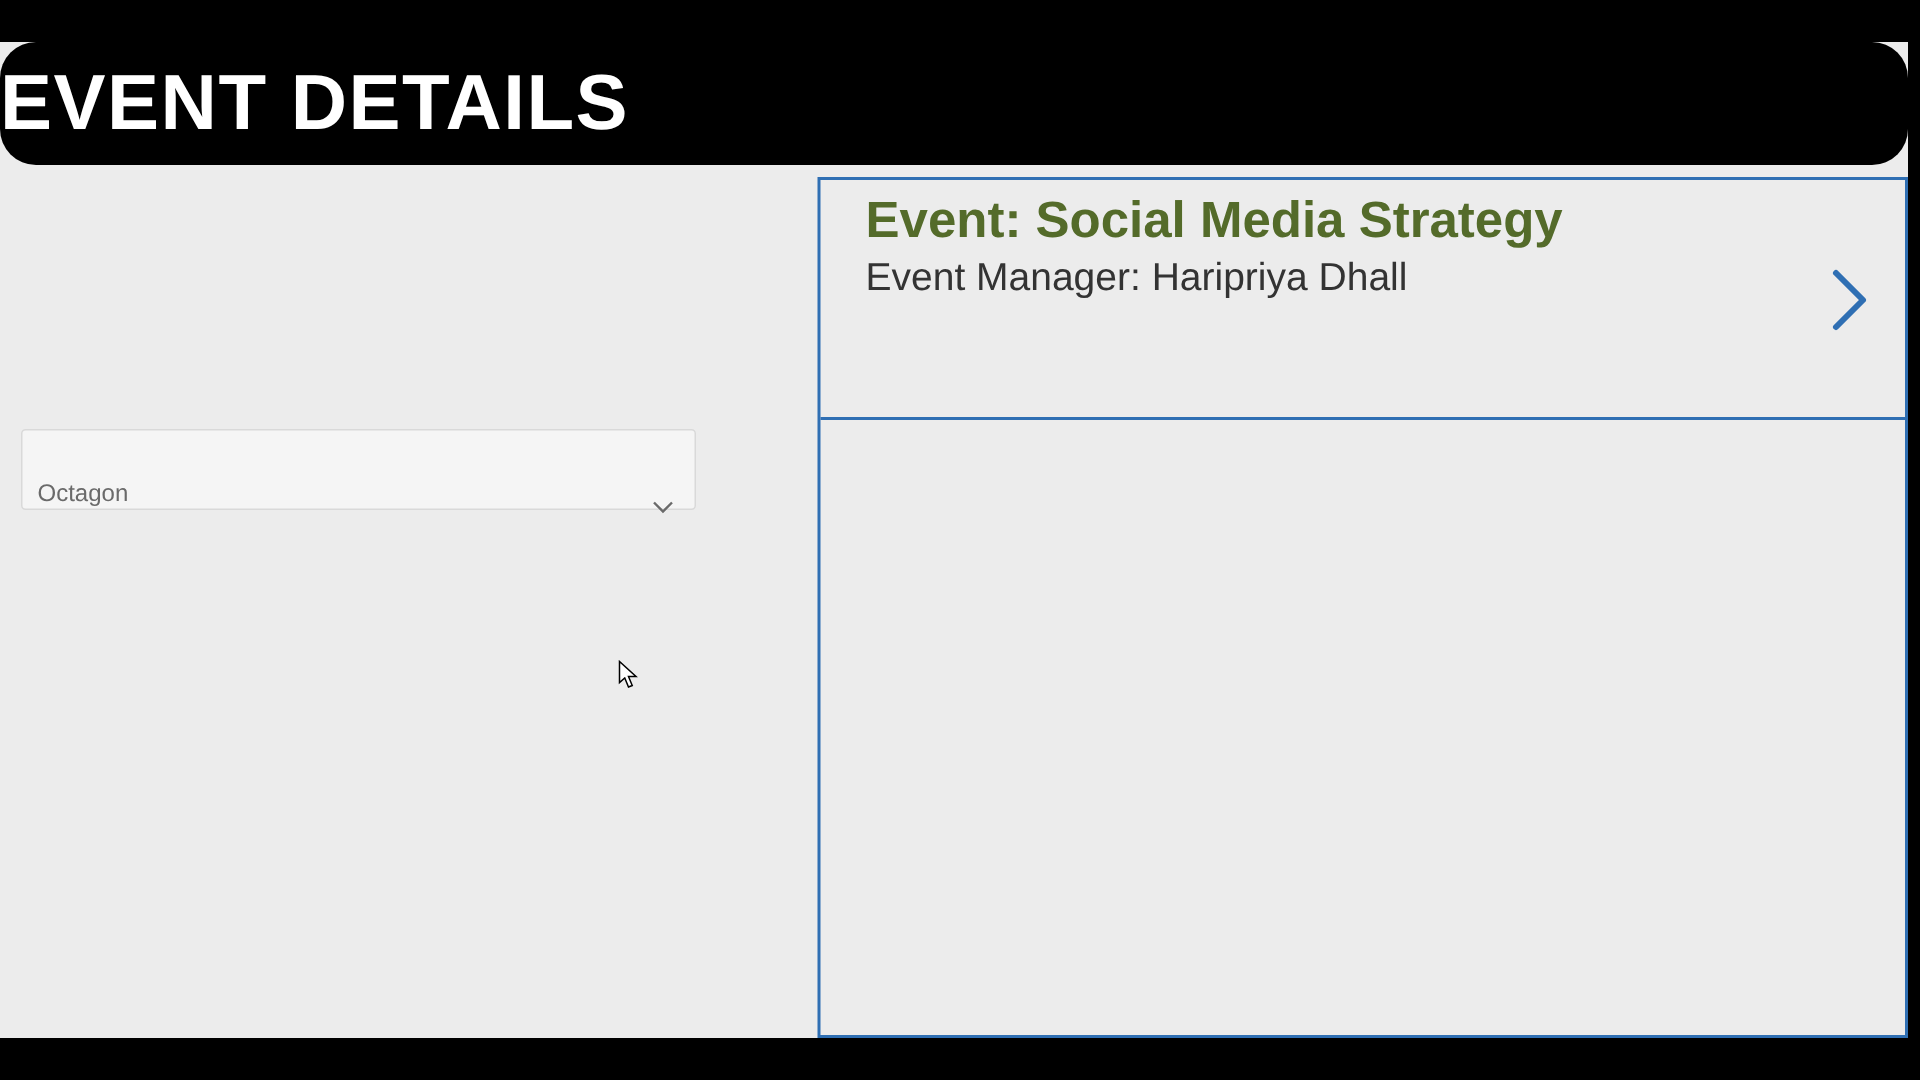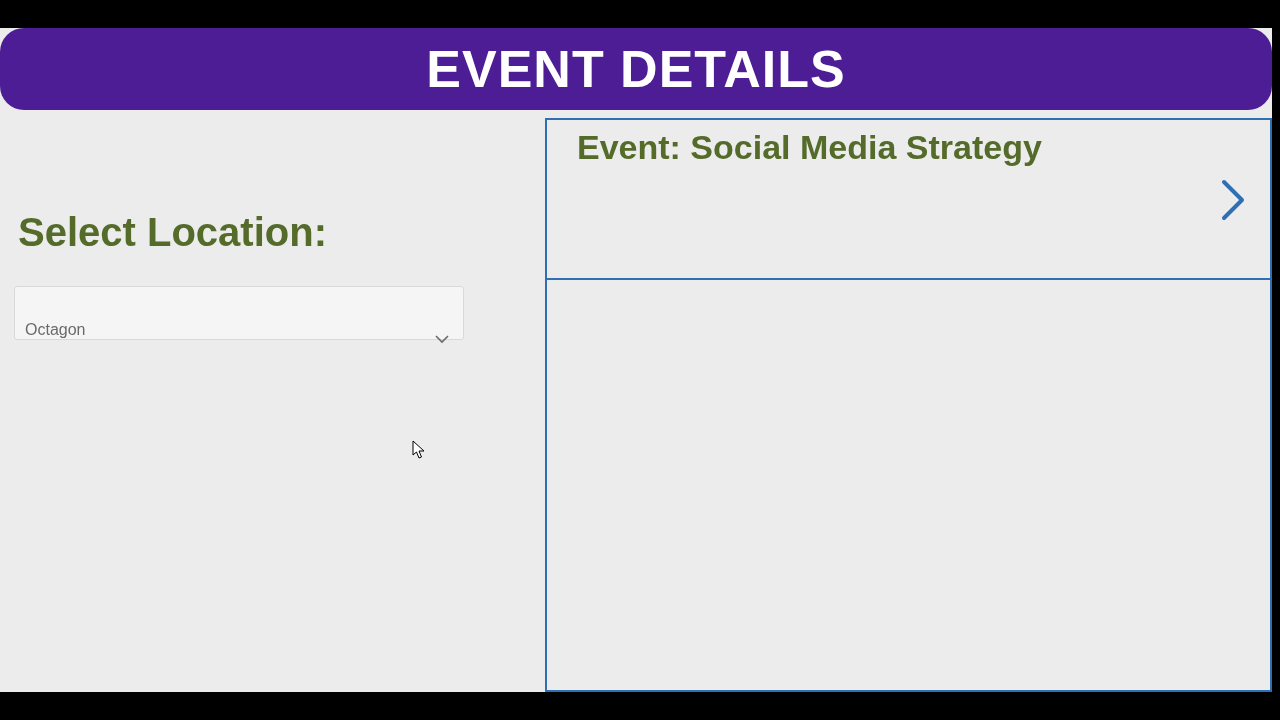--- a/index.html
+++ b/index.html
@@ -10,24 +10,24 @@
     left: 0;
     top: 28px;
     width: 1272px;
     height: 664px;
     background: #ececec;
   }
 
   .titlebar {
     width: 100%;
     height: 82px;
-    background: #4c1d95;
+    background: #000000;
     display: flex;
     align-items: center;
-    justify-content: center;
+    justify-content: flex-start;
     border-radius: 24px;
   }
   .titlebar h1 {
     color: #ffffff;
     font-weight: 700;
     font-size: 52px;
     letter-spacing: 1px;
   }
 
   .left-pane {
@@ -131,36 +131,38 @@
 </head>
 <body>
 
 <div class="stage">
 
   <div class="titlebar">
     <h1>EVENT DETAILS</h1>
   </div>
 
   <div class="left-pane">
-    <div class="select-label">Select Location:</div>
 
     <div class="dropdown">
       <span class="value">Octagon</span>
       <span class="chev">
         <svg viewBox="0 0 14 9" width="14" height="9">
             <path d="M1 1 L7 7 L13 1" fill="none" stroke="currentColor" stroke-width="1.6"></path>
           </svg>
       </span>
     </div>
   </div>
 
   <div class="right-pane">
     <div class="card">
       <div class="line1">
         <span>Event: </span><span>Social Media Strategy</span>
+      </div>
+      <div class="line3">
+        <span>Event Manager: </span><span>Haripriya Dhall</span>
       </div>
 
       <div class="card-arrow">
         <svg viewBox="0 0 30 44" width="30" height="44">
           <path d="M6 4 L24 22 L6 40" fill="none" stroke="currentColor" stroke-width="4" stroke-linecap="round" stroke-linejoin="round"></path>
         </svg>
       </div>
     </div>
   </div>
 

